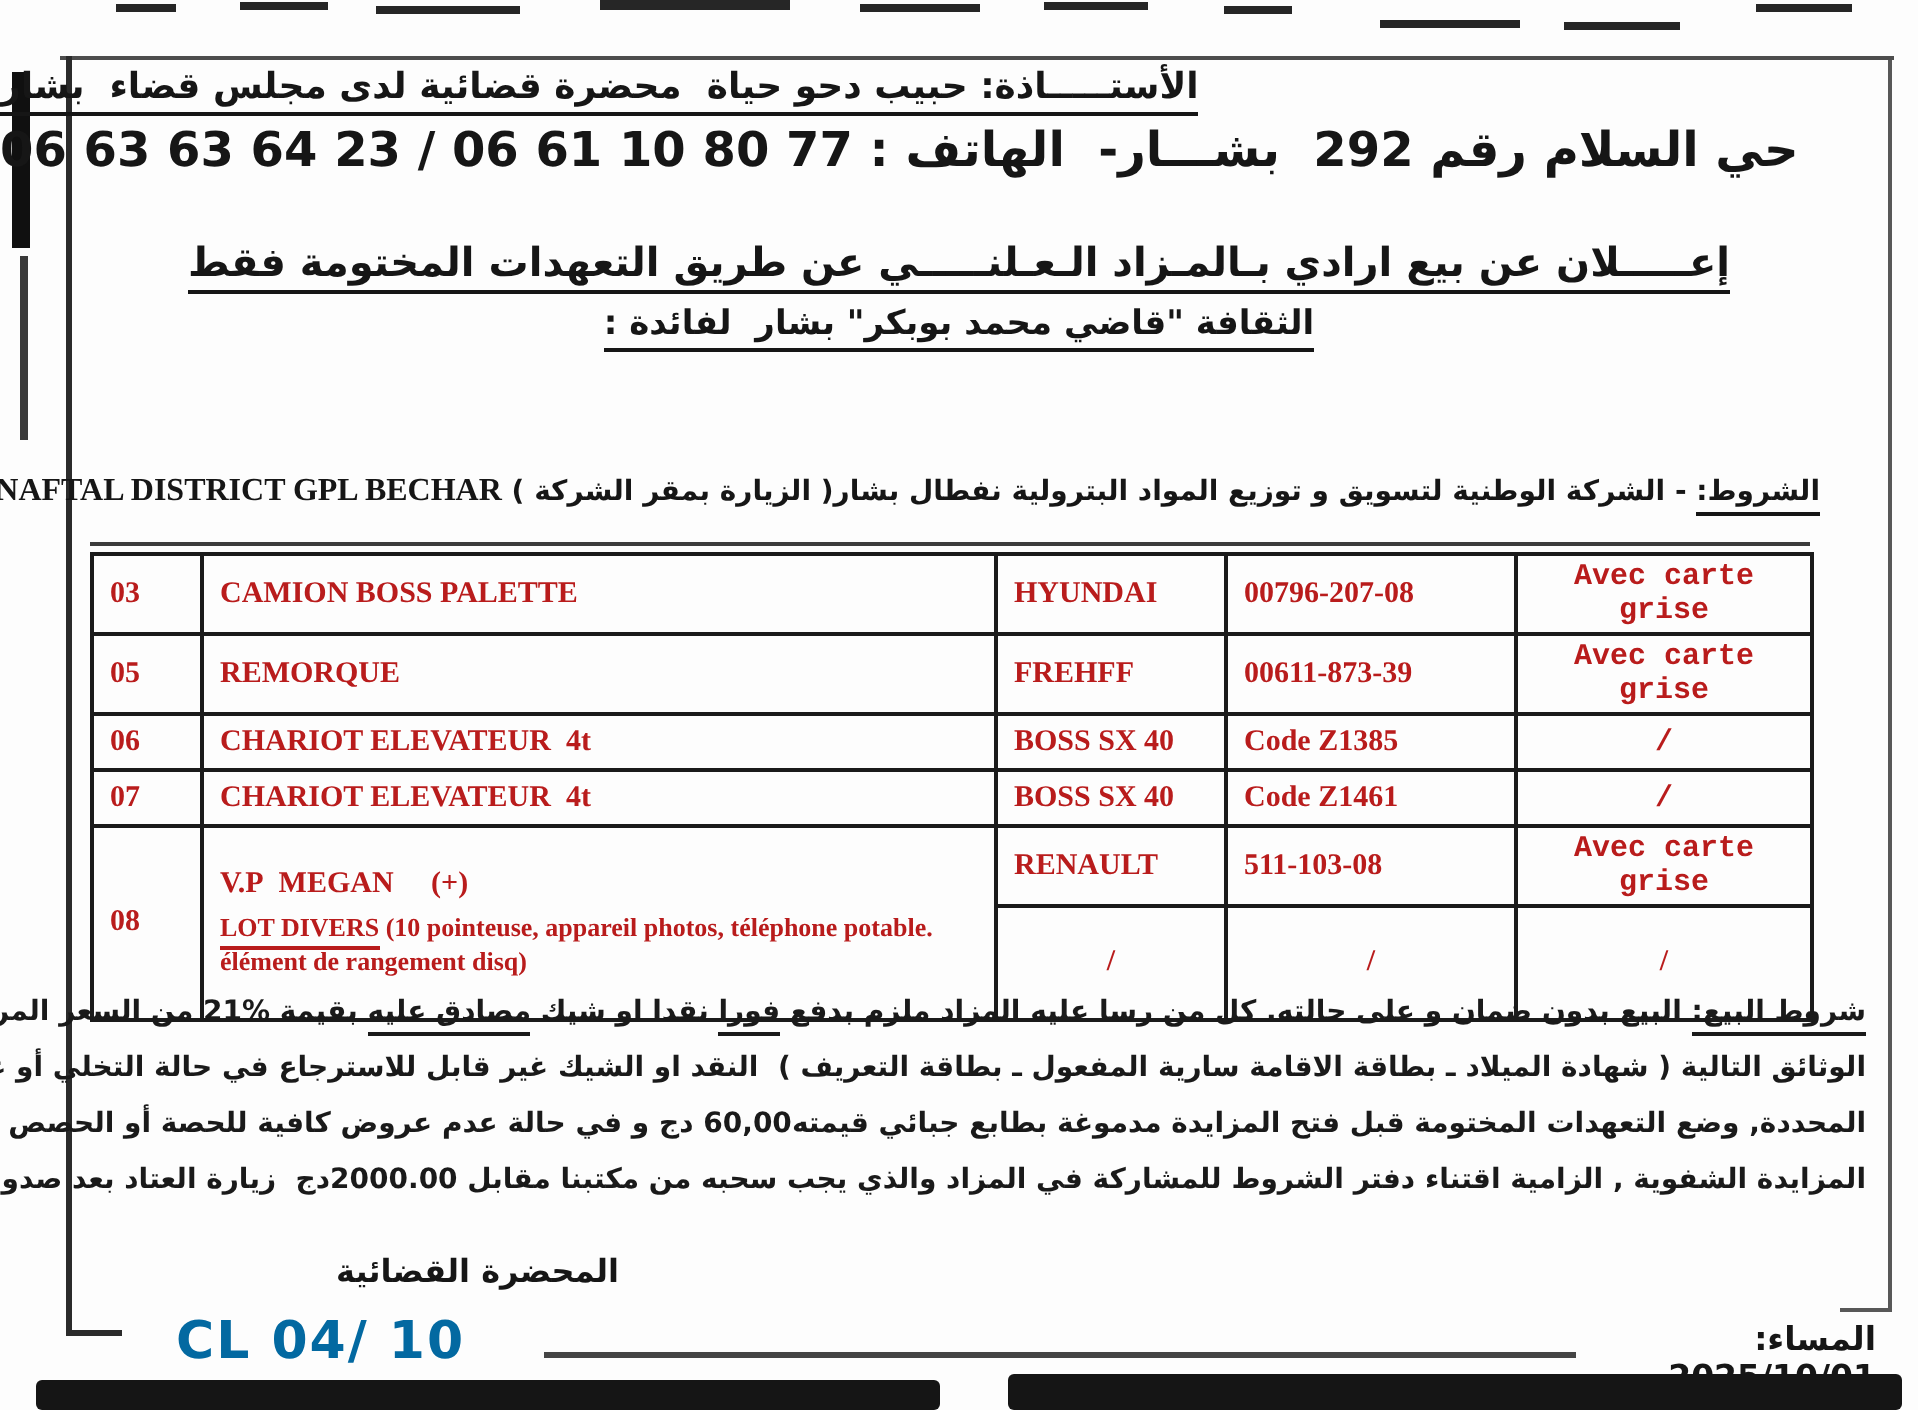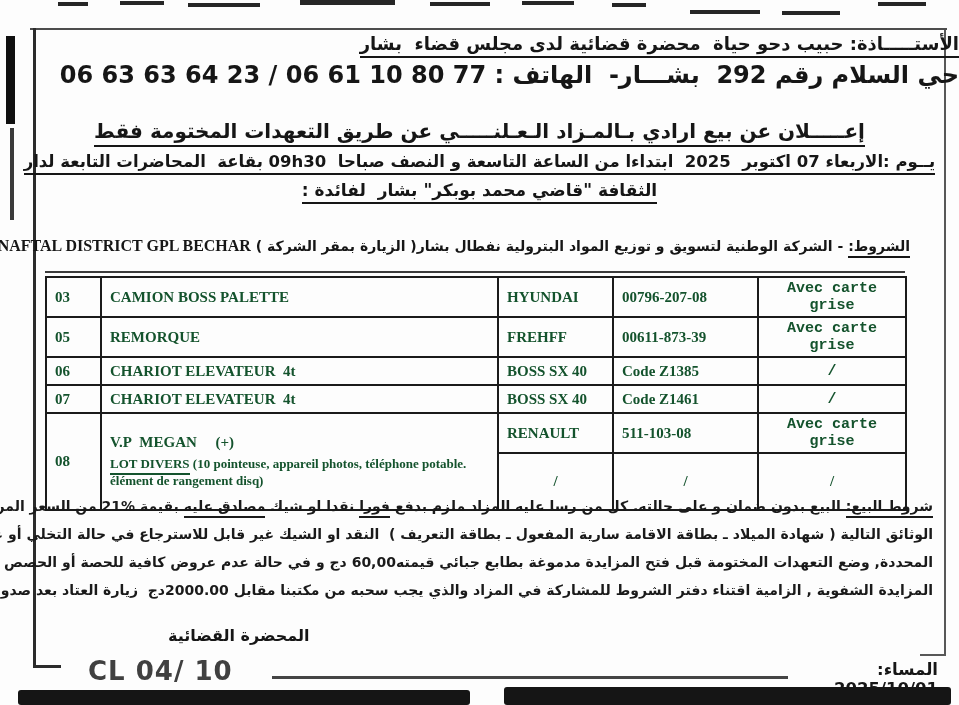--- a/index.html
+++ b/index.html
@@ -3,55 +3,55 @@
 <meta charset="utf-8">
 <style>
   html,body{margin:0;padding:0;}
   body{width:959px;height:705px;overflow:hidden;background:#e9e9e9;}
   .page{position:relative;width:959px;height:705px;background:#fdfdfd;color:#161616;
         font-family:"DejaVu Sans",sans-serif;}
   .abs{position:absolute;}
   .ink{background:#262626;}
   .u{border-bottom:2px solid currentColor;padding-bottom:2px;}
   
-  .hdr{left:0;right:0;top:33px;text-align:right;font-weight:bold;}
+  .hdr{left:0;right:0;top:33px;text-align:left;font-weight:bold;}
   .hdr-l1{font-size:18px;direction:rtl;}
   .hdr-l2{font-size:24px;direction:rtl;margin-top:7px;}
   
   .ttl{left:0;right:0;top:119px;text-align:center;font-weight:bold;}
   .ttl div{direction:rtl;margin-bottom:9px;white-space:nowrap;}
   .ttl-l1{font-size:20px;}
   .ttl-l2{font-size:16.5px;}
   .ttl-l3{font-size:17px;}
   
   .benef{left:50px;width:860px;top:237px;direction:rtl;text-align:right;font-weight:bold;
          font-size:14px;white-space:nowrap;}
   .benef .latin{font-family:"Liberation Serif",serif;font-size:16px;font-weight:bold;}
   
   .pre-rule{left:45px;top:271px;width:860px;height:2px;background:#3c3c3c;}
   table.lots{position:absolute;left:45px;top:276px;width:860px;border-collapse:collapse;
              table-layout:fixed;font-family:"Liberation Serif",serif;font-weight:bold;
-             font-size:15px;color:#14532d;}
+             font-size:15px;color:#b91c1c;}
   table.lots td{border:2px solid #1b1b1b;padding:2px 8px;vertical-align:middle;}
   td.c-num{padding-left:14px;}
   td.c-reg{padding-left:10px;}
   td.c-doc{text-align:center;font-family:Liberation Mono, monospace;}
   td.slash{text-align:center;}
   tr.r-std{height:28px;}
   tr.r-vp{height:31px;}
   tr.r-lot{height:57px;}
   td.v-top{vertical-align:top;padding-top:3px;}
   .lot-desc{font-size:13px;line-height:17px;margin-top:4px;padding-right:4px;}
   
   .conds{left:28px;width:905px;top:492px;direction:rtl;text-align:right;font-weight:bold;
          font-size:14px;line-height:28px;color:#1a1a1a;}
   .conds div{white-space:nowrap;}
   
   .sig{left:168px;top:626px;font-size:16px;font-weight:bold;direction:rtl;}
-  .foot-ref{left:88px;top:656px;font-size:26px;font-weight:600;letter-spacing:1px;color:#404040;}
+  .foot-ref{left:88px;top:656px;font-size:26px;font-weight:600;letter-spacing:1px;color:#0369a1;}
   .foot-rule{left:272px;top:676px;width:516px;height:3px;background:#454545;}
   .foot-date{left:782px;width:156px;top:660px;direction:rtl;text-align:right;font-size:16.5px;
              font-weight:bold;}
   
   .bar{background:#151515;border-radius:3px;}
 </style>
 </head>
 <body>
 
 <div class="page">
@@ -76,21 +76,20 @@
   <div class="abs" style="left:33px;top:665px;width:28px;height:3px;background:#2b2b2b;"></div>
   <div class="abs" style="left:920px;top:654px;width:26px;height:2px;background:#585858;"></div>
 
   <div class="abs hdr">
     <div class="hdr-l1"><span class="u">الأستـــــاذة: حبيب دحو حياة&nbsp; محضرة قضائية لدى مجلس قضاء&nbsp; بشار</span></div>
     <div class="hdr-l2">حي السلام رقم 292&nbsp; بشـــار-&nbsp; الهاتف : 77 80 10 61 06 / 23 64 63 63 06</div>
   </div>
 
   <div class="abs ttl">
     <div class="ttl-l1"><span class="u">إعـــــلان عن بيع ارادي بـالمـزاد الـعـلنـــــي عن طريق التعهدات المختومة فقط</span></div>
-    <div class="ttl-l2"><span class="u">يــوم :الاربعاء 07 اكتوبر&nbsp; 2025&nbsp; ابتداءا من الساعة التاسعة و النصف صباحا&nbsp; 09h30 بقاعة&nbsp; المحاضرات التابعة لدار</span></div>
     <div class="ttl-l3"><span class="u">الثقافة "قاضي محمد بوبكر" بشار&nbsp; لفائدة :</span></div>
   </div>
 
   <div class="abs benef">
     <span class="u">الشروط:</span><span> - الشركة الوطنية لتسويق و توزيع المواد البترولية نفطال بشار( الزيارة بمقر الشركة ) </span><span class="latin">NAFTAL DISTRICT GPL BECHAR</span>
   </div>
 
   <div class="abs pre-rule"></div>
   <table class="lots">
     <colgroup>

